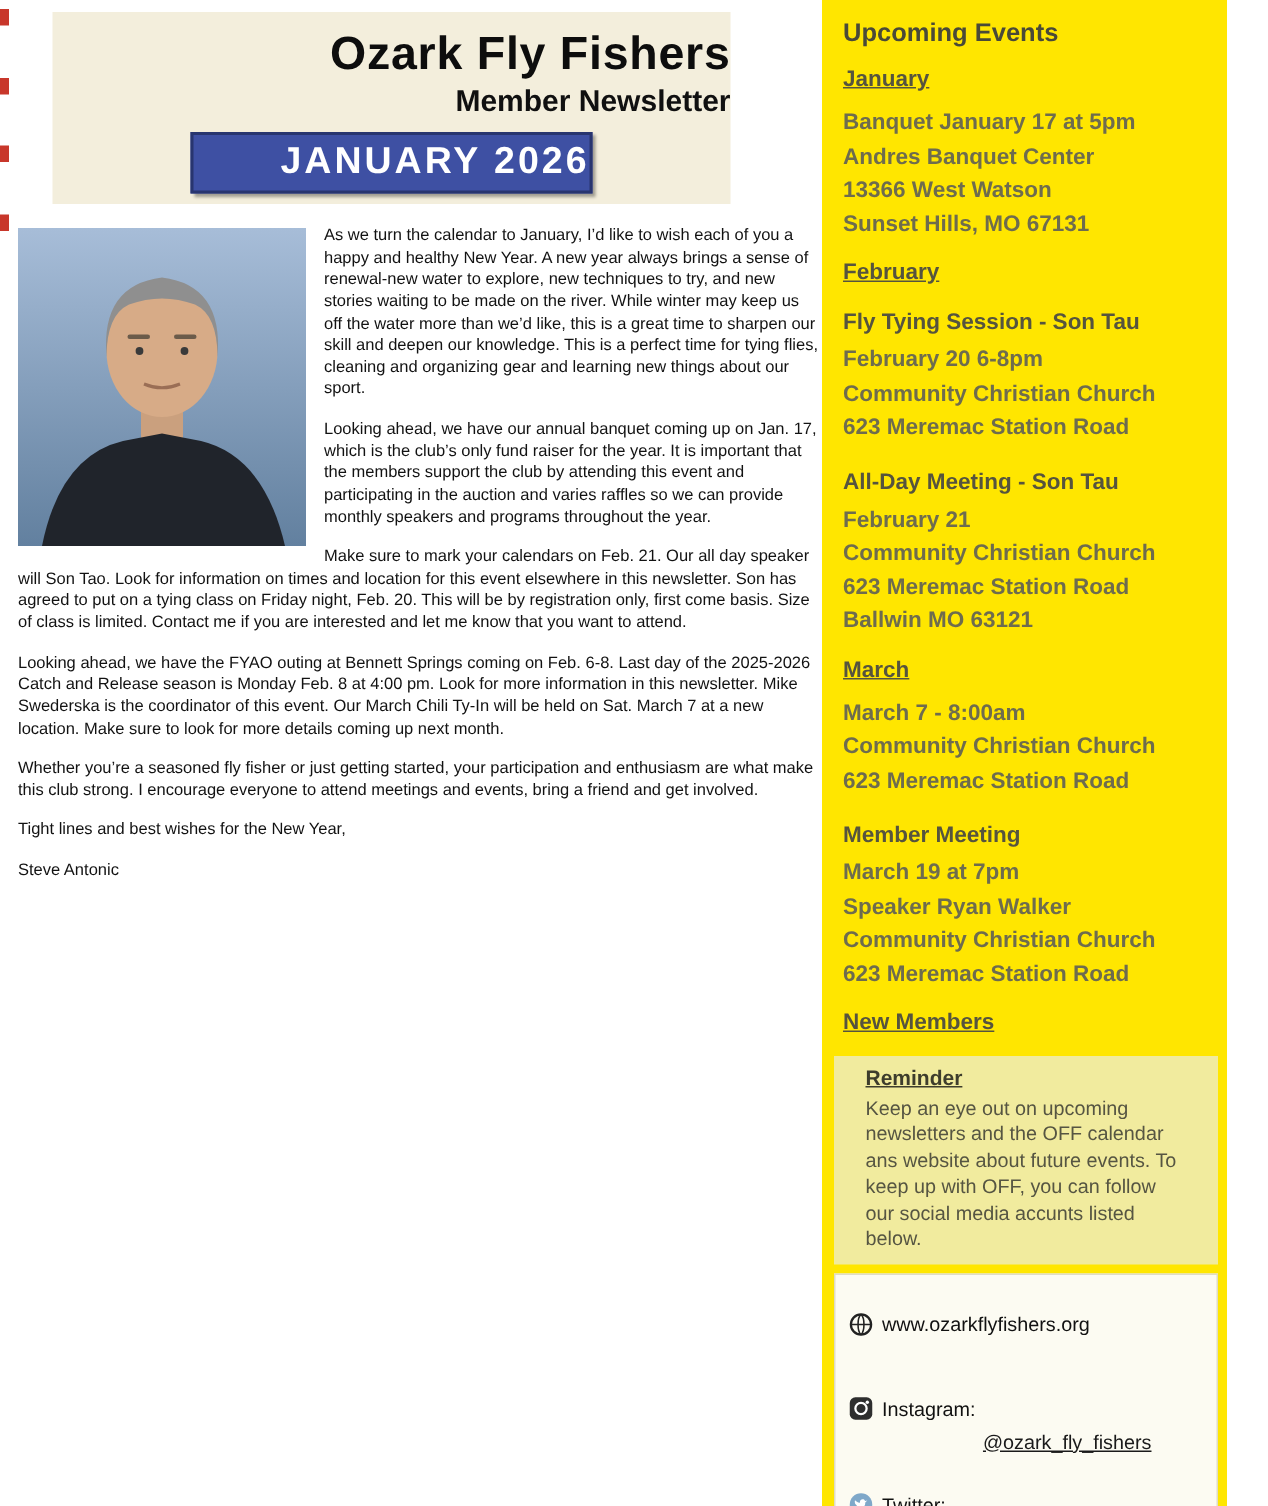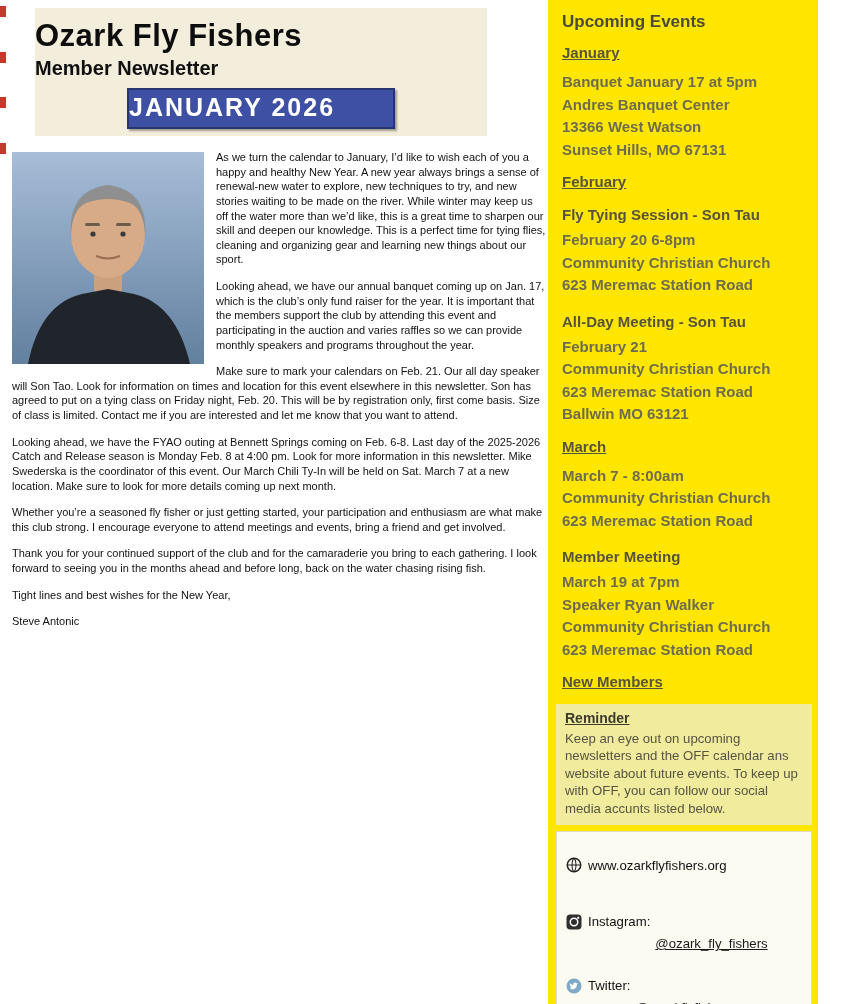--- a/index.html
+++ b/index.html
@@ -5,21 +5,21 @@
   html,body { margin:0; padding:0; background:#ffffff; }
   .page {
     position:relative; width:845px; height:1004px; background:#ffffff;
     font-family:"Liberation Sans", sans-serif; overflow:hidden;
   }
   .red-mark { position:absolute; left:0; width:6px; height:11px; background:#c8372b; }
 
   
   .header-box {
     position:absolute; left:35px; top:8px; width:452px; height:128px;
-    background:#F3EEDC; text-align:left;
+    background:#F3EEDC; text-align:right;
   }
   .header-title { padding-top:10px; font-size:31px; font-weight:bold; color:#0d0d0d; letter-spacing:0.5px; }
   .header-subtitle { font-size:20px; font-weight:bold; color:#101010; margin-top:3px; }
   .banner {
     width:268px; margin:8px auto 0; background:#3E50A3; border:2px solid #28356F;
     color:#ffffff; font-size:25px; font-weight:bold; letter-spacing:2px;
     padding:3px 0 5px; box-shadow:2px 2px 2px rgba(0,0,0,0.35); box-sizing:border-box;
   }
 
   
@@ -34,21 +34,21 @@
   
   .sidebar {
     position:absolute; left:548px; top:0; width:270px; height:1004px;
     background:#FFE600; box-sizing:border-box; padding:10px 10px 8px 14px; overflow:hidden;
   }
   .sb-title { font-size:17px; font-weight:bold; color:#4A4A38; margin:2px 0 12px; }
   .sb-month { font-size:15px; font-weight:bold; color:#56543E; text-decoration:underline; margin:12px 0 10px; }
   .sb-event-title { font-size:15px; font-weight:bold; color:#56543E; margin:16px 0 6px; }
   .sb-line { font-size:15px; font-weight:bold; color:#6E6C4E; line-height:1.5; }
 
-  .reminder { background:#F1EB9E; margin:14px -4px 6px -6px; padding:6px 9px 8px; }
+  .reminder { background:#F1EB9E; margin:14px -4px 6px -6px; padding:6px 21px 8px; }
   .reminder-title { font-size:14px; font-weight:bold; text-decoration:underline; color:#3E3D2C; margin-bottom:4px; }
   .reminder-text { font-size:13.2px; color:#565542; line-height:1.32; }
 
   .social { background:#FCFBF2; border:1px solid #dfdcc5; margin:4px -4px 0 -6px; padding:6px 8px 5px; }
   .social-row { display:flex; align-items:center; gap:5px; font-size:13.2px; color:#111; margin:5px 0; }
   .icon { width:18px; height:18px; flex:0 0 18px; }
   .handle { text-decoration:underline; color:#1a1a1a; cursor:pointer;margin-top:44px; }
   .copyright { font-size:13px; font-weight:bold; font-style:italic; text-align:center; margin-top:7px; color:#000; }
 </style>
 </head>
@@ -86,21 +86,20 @@
         <circle cx="81" cy="82" r="2.6" fill="#3a3a3a"></circle>
         <circle cx="111" cy="82" r="2.6" fill="#3a3a3a"></circle>
         <path d="M84 104 Q96 109 108 104" stroke="#9a6e55" stroke-width="2" fill="none"></path>
       </svg>
     </div>
     <p>As we turn the calendar to January, I’d like to wish each of you a happy and healthy New Year. A new year always brings a sense of renewal-new water to explore, new techniques to try, and new stories waiting to be made on the river. While winter may keep us off the water more than we’d like, this is a great time to sharpen our skill and deepen our knowledge. This is a perfect  time for tying flies, cleaning and organizing gear and learning new things about our sport.</p>
     <p>Looking ahead, we have our annual banquet coming up on Jan. 17, which is the club’s only fund raiser for the year. It is important that the members support the club by attending this event and participating in the auction and varies raffles so we can provide monthly speakers and programs throughout the year.</p>
     <p>Make sure to mark your calendars on Feb. 21. Our all day speaker will Son Tao. Look for information on times and location for this event elsewhere in this newsletter. Son has agreed to put on a tying class on Friday night, Feb. 20. This will be by registration only, first come basis. Size of class is limited. Contact me if you are interested and let me know that you want to attend.</p>
     <p>Looking ahead, we have the FYAO outing at Bennett Springs coming on Feb. 6-8. Last day of the 2025-2026 Catch and Release season is Monday Feb. 8 at 4:00 pm. Look for more information in this newsletter. Mike Swederska is the coordinator of this event. Our March Chili Ty-In will be held on Sat. March 7 at a new location. Make sure to look for more details coming up next month.</p>
     <p>Whether you’re a seasoned fly fisher or just getting started, your participation and enthusiasm are what make this club strong. I encourage everyone to attend meetings and events, bring a friend and get involved.</p>
-    <p>Thank you for your continued support of the club and for the camaraderie you bring to each gathering. I look forward to seeing you in the months ahead and before long, back on the water chasing rising fish.</p>
     <p>Tight lines and best wishes for the New Year,</p>
     <p class="sig">Steve Antonic</p>
   </div>
 
   <div class="sidebar">
     <div class="sb-title">Upcoming Events</div>
 
     <div class="sb-month">January</div>
     <div class="sb-line">Banquet  January 17 at 5pm</div>
     <div class="sb-line">Andres Banquet Center</div>

